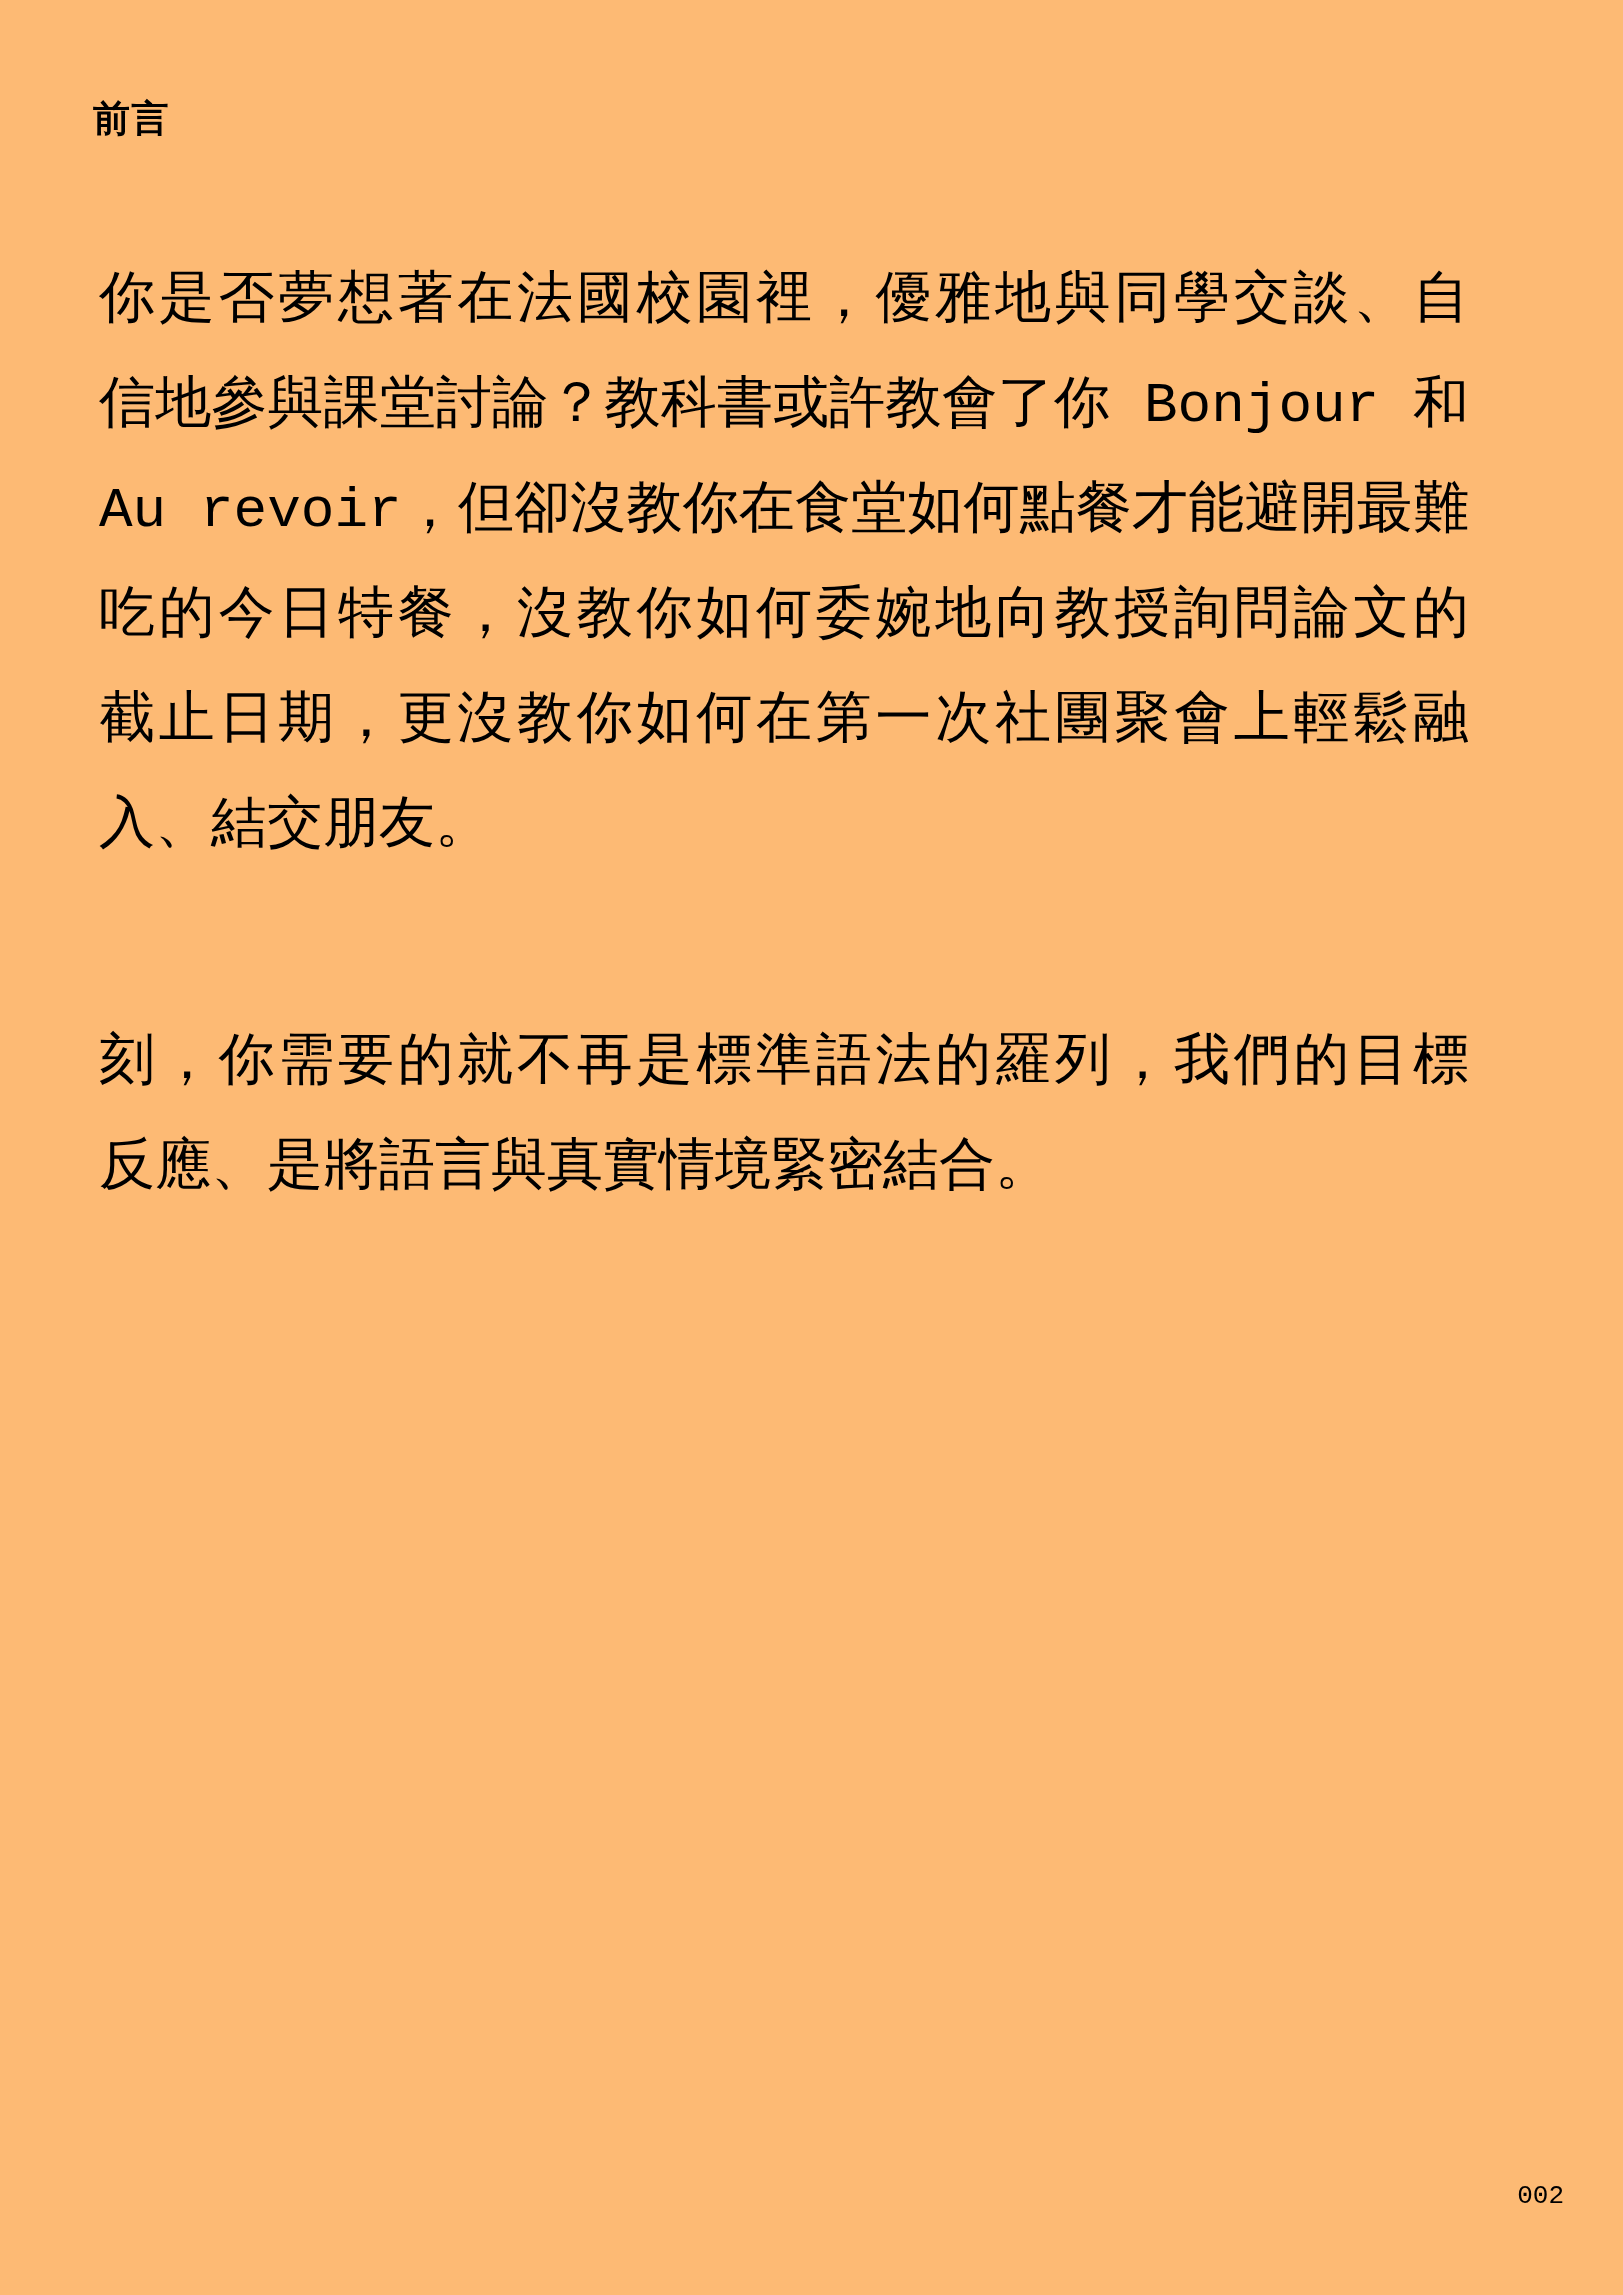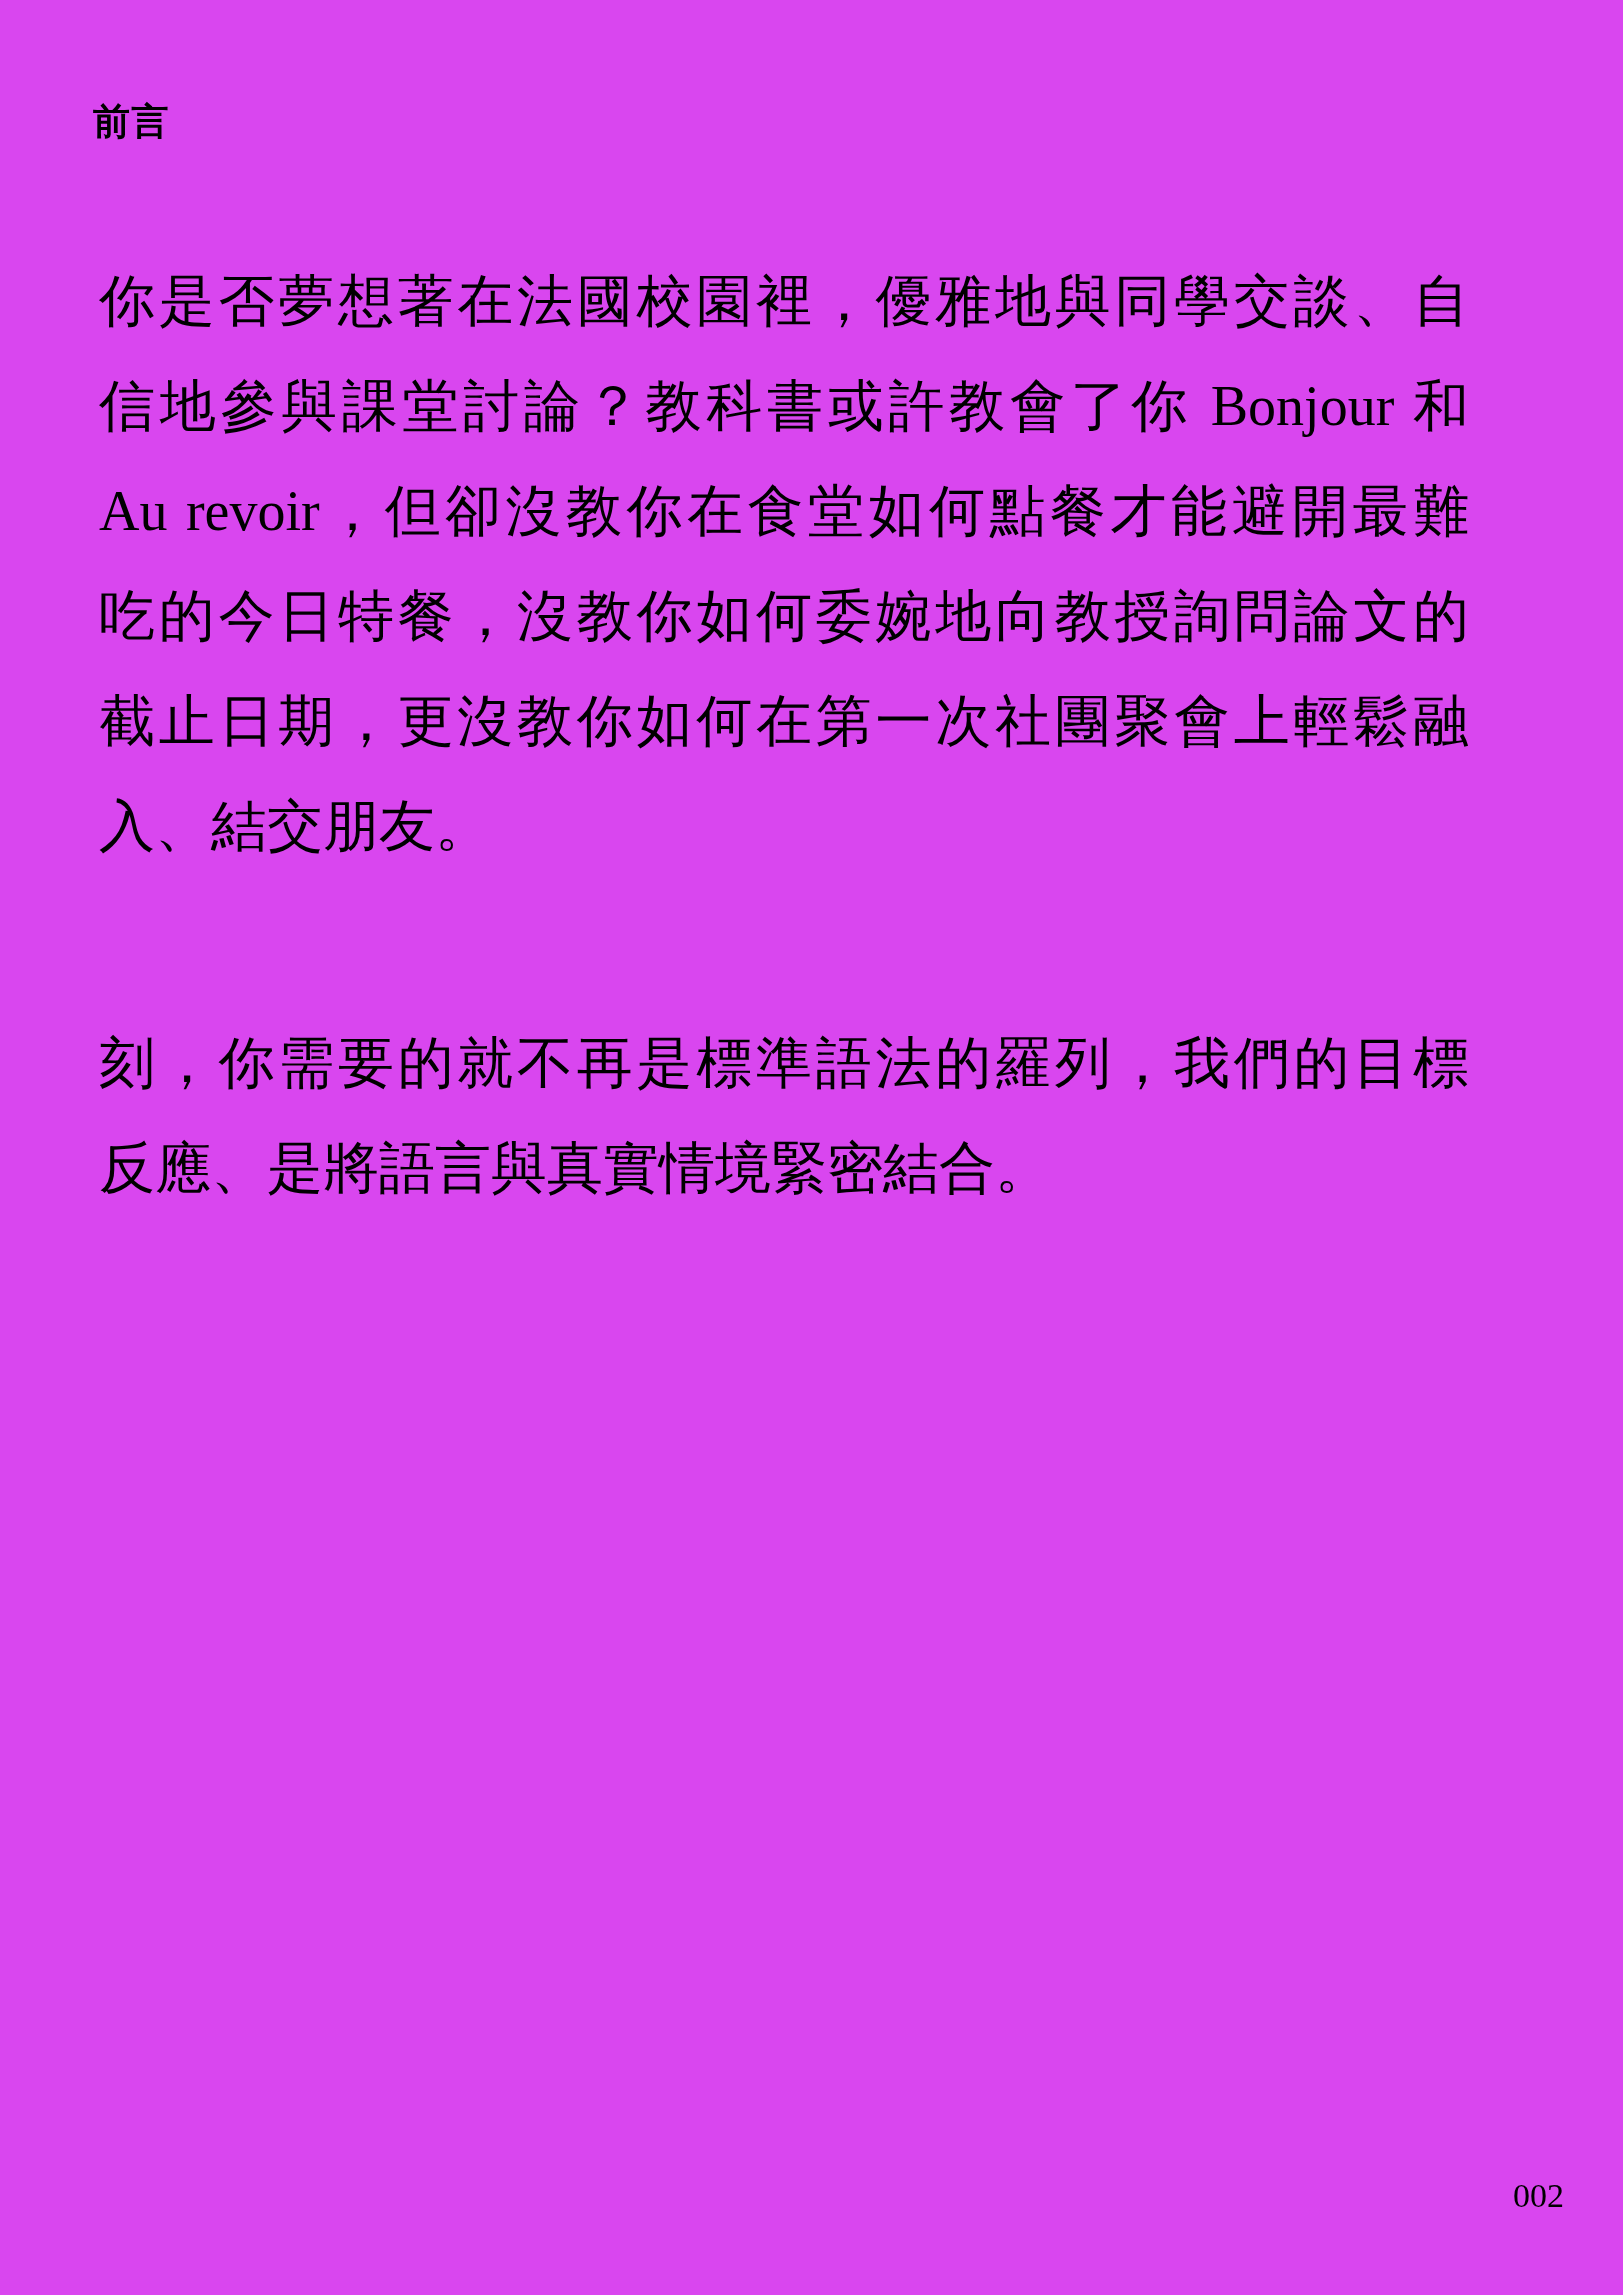--- a/index.html
+++ b/index.html
@@ -4,23 +4,23 @@
 <style>
   html, body {
     margin: 0;
     padding: 0;
     background: #ffffff;
   }
   .page {
     position: relative;
     width: 1624px;
     height: 2295px;
-    background: #d946ef;
+    background: #fdba74;
     color: #000000;
-    font-family: Liberation Serif, serif;
+    font-family: Liberation Mono, monospace;
     overflow: hidden;
   }
   .section-title {
     margin: 103px 0 0 93px;
     font-size: 37px;
     line-height: 37px;
     font-weight: bold;
     letter-spacing: 1.5px;
   }
   .text-block {
@@ -39,21 +39,21 @@
     text-align-last: justify;
   }
   .line.para-end {
     text-align: left;
     text-align-last: left;
   }
   .page-number {
     position: absolute;
     top: 2179px;
     right: 60px;
-    font-size: 34px;
+    font-size: 26px;
     line-height: 34px;
     color: #000000;
   }
 </style>
 </head>
 <body>
 
 <div class="page">
 
   <div class="section-title">前言</div>

